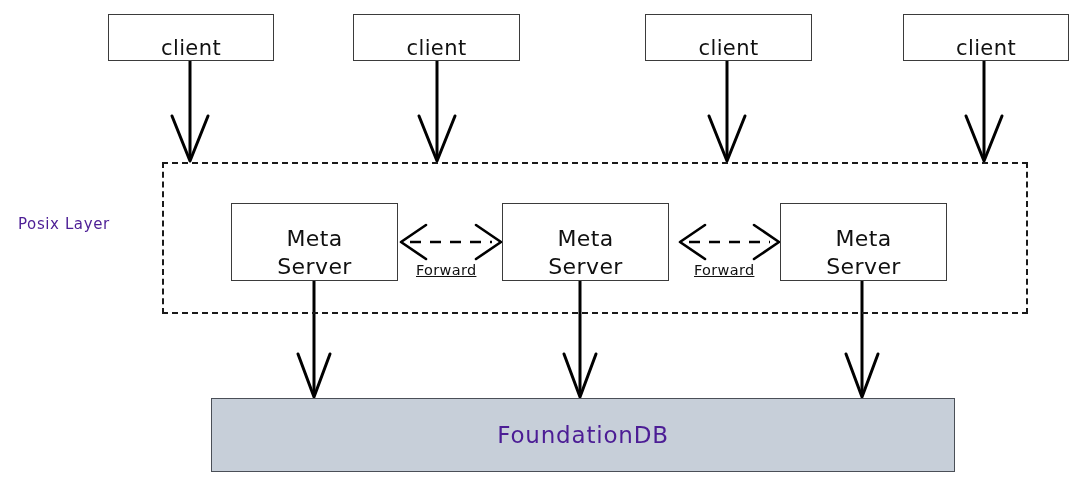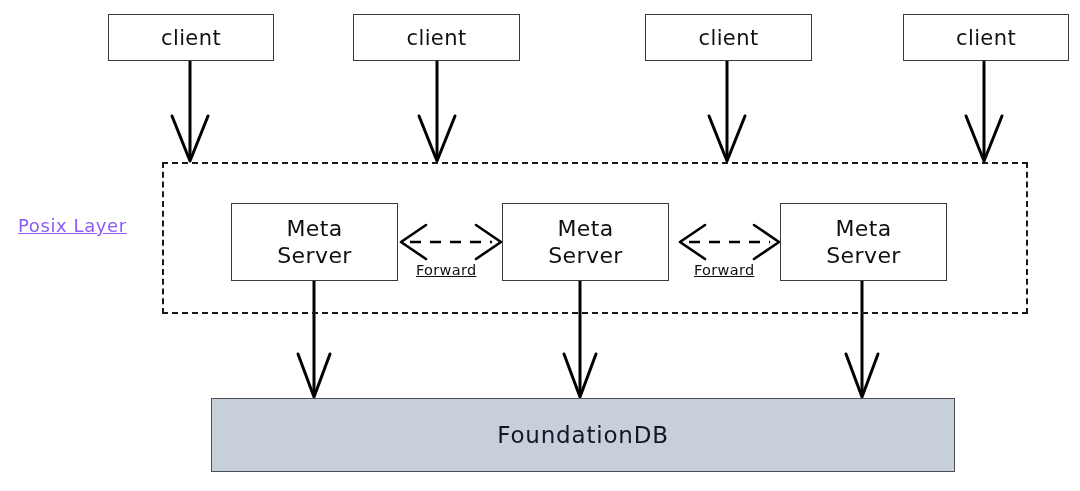--- a/index.html
+++ b/index.html
@@ -25,21 +25,21 @@
     width: 1080px;
     height: 491px;
   }
   
   .node-box {
     position: absolute;
     box-sizing: border-box;
     background: #ffffff;
     border: 1.6px solid #3b3b3b;
     display: flex;
-    align-items: center;
+    align-items: flex-end;
     justify-content: center;
     text-align: center;
     color: #111111;
     font-family: "DejaVu Sans", sans-serif;
     letter-spacing: 0.4px;
   }
   .client-box {
     font-size: 21px;
   }
   .meta-box {
@@ -54,25 +54,24 @@
   }
   
   .posix-layer {
     position: absolute;
     box-sizing: border-box;
     border: 2px dashed #1a1a1a;
     background: transparent;
   }
   .posix-label {
     position: absolute;
-    font-size: 18px;
-    color: #8b5cf6;
+    font-size: 15px;
+    color: #4c1d95;
     letter-spacing: 0.6px;
     white-space: nowrap;
-    text-decoration: underline;
   }
   
   .edge-label {
     position: absolute;
     font-size: 14.5px;
     color: #111111;
     letter-spacing: 0.3px;
     white-space: nowrap;
     background: #ffffff;
     padding: 0 2px;
@@ -80,21 +79,21 @@
   }
   
   .db-bar {
     position: absolute;
     box-sizing: border-box;
     background: #c7cfd9;
     border: 1.8px solid #4a4f57;
     display: flex;
     align-items: center;
     justify-content: center;
-    color: #0f172a;
+    color: #4c1d95;
     font-size: 23px;
     letter-spacing: 0.8px;
   }
 </style>
 </head>
 <body>
 
 <div id="diagram-root">
 
   <svg id="diagram-svg" viewBox="0 0 1080 491" aria-hidden="true">

